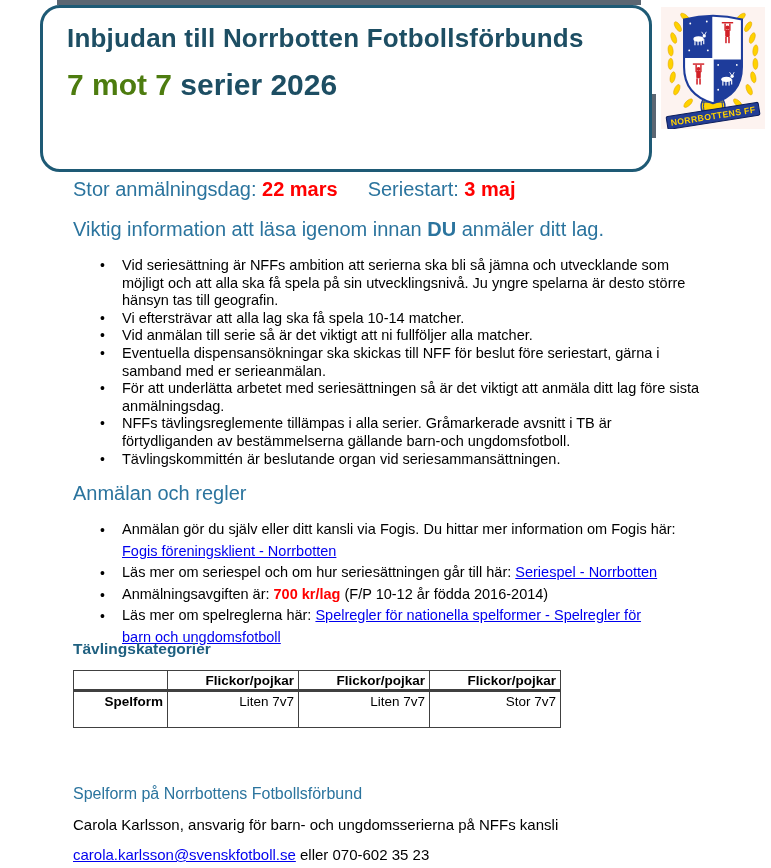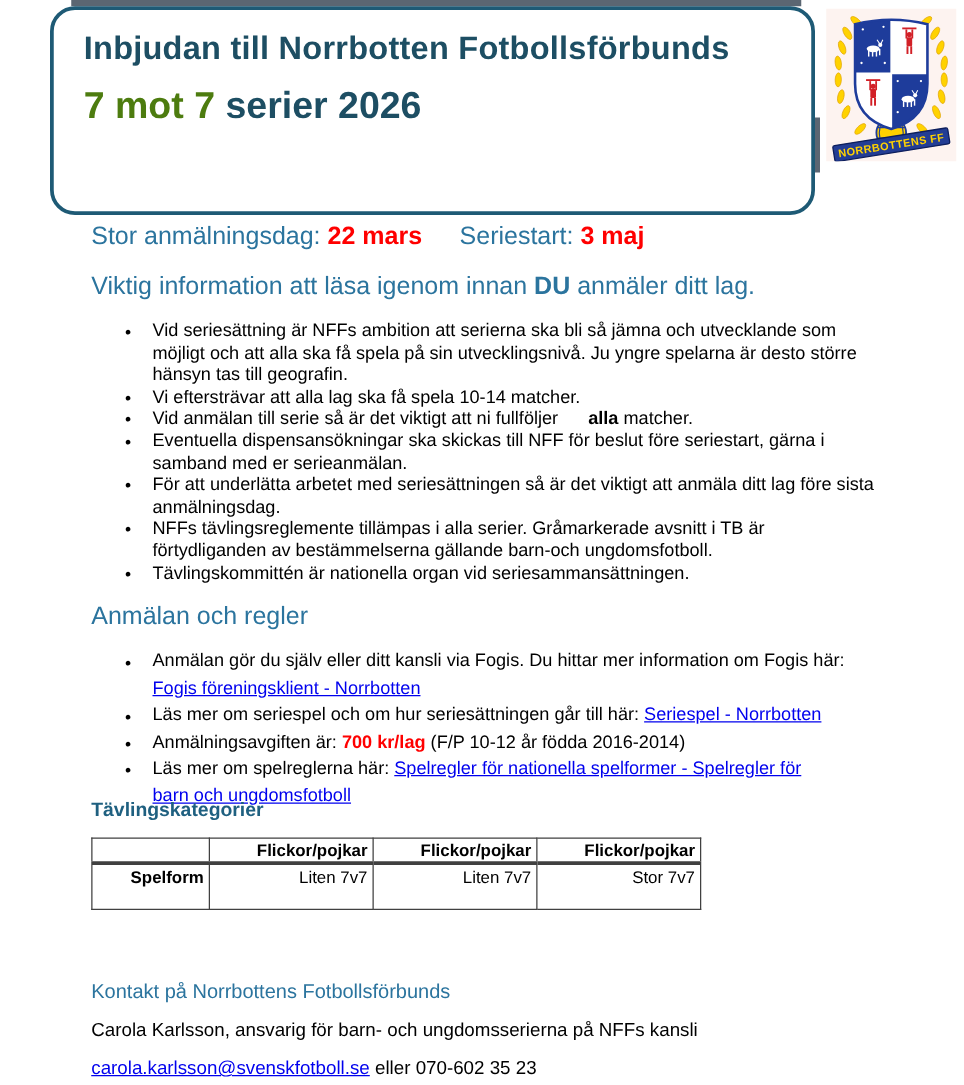--- a/index.html
+++ b/index.html
@@ -36,21 +36,21 @@
 
   ul.blist { list-style:none; }
   ul.blist li { position:relative; padding-left:49px; max-width:640px; color:#000; }
   ul.blist li::before { content:"•"; position:absolute; left:27px; font-size:14px; }
   .list1 { top:79px; }
   .list1 li { font-size:14.5px; line-height:17.6px; }
   .list1 li::before { top:0; }
   .list2 { top:341px; }
   .list2 li { font-size:14.5px; line-height:21.5px; }
   .list2 li::before { top:1px; }
-  .bold { font-weight:bold;margin-left:20px; }
+  .bold { font-weight:normal; }
   .red-b { color:#FF0000; font-weight:bold; }
   a.doclink { color:#0000EE; text-decoration:underline; cursor:pointer; }
 
   .anmalan-heading { top:304px; font-size:20px; color:#2B749E; }
   .tavling-heading { top:462px; font-size:15.5px; font-weight:bold; color:#1F6080; }
 
   
   .cat-table { top:492px; border-collapse:collapse; font-size:13.5px; color:#000; }
   .cat-table td, .cat-table th { border:1px solid #404040; text-align:right; vertical-align:middle; padding:1px 4px; }
   .cat-table th { font-weight:bold; }
@@ -188,21 +188,21 @@
       <span>Viktig information att läsa igenom innan </span><b>DU</b><span> anmäler ditt lag.</span>
     </div>
 
     <ul class="abs blist list1">
       <li><span>Vid seriesättning är NFFs ambition att serierna ska bli så jämna och utvecklande som möjligt och att alla ska få spela på sin utvecklingsnivå. Ju yngre spelarna är desto större hänsyn tas till geografin.</span></li>
       <li><span>Vi eftersträvar att alla lag ska få spela 10-14 matcher.</span></li>
       <li><span>Vid anmälan till serie så är det viktigt att ni fullföljer </span><span class="bold">alla</span><span> matcher.</span></li>
       <li><span>Eventuella dispensansökningar ska skickas till NFF för beslut före seriestart, gärna i samband med er serieanmälan.</span></li>
       <li><span>För att underlätta arbetet med seriesättningen så är det viktigt att anmäla ditt lag före sista anmälningsdag.</span></li>
       <li><span>NFFs tävlingsreglemente tillämpas i alla serier. Gråmarkerade avsnitt i TB är</span><br><span>förtydliganden av bestämmelserna gällande barn-och ungdomsfotboll.</span></li>
-      <li><span>Tävlingskommittén är nationella organ vid seriesammansättningen.</span></li>
+      <li><span>Tävlingskommittén är beslutande organ vid seriesammansättningen.</span></li>
     </ul>
 
     <div class="abs anmalan-heading">Anmälan och regler</div>
 
     <ul class="abs blist list2">
       <li><span>Anmälan gör du själv eller ditt kansli via Fogis. Du hittar mer information om Fogis här: </span><a class="doclink">Fogis föreningsklient - Norrbotten</a></li>
       <li><span>Läs mer om seriespel och om hur seriesättningen går till här: </span><a class="doclink">Seriespel - Norrbotten</a></li>
       <li><span>Anmälningsavgiften är: </span><span class="red-b">700 kr/lag</span><span> (F/P 10-12 år födda 2016-2014)</span></li>
       <li><span>Läs mer om spelreglerna här: </span><a class="doclink"><span>Spelregler för nationella spelformer - Spelregler för</span><br><span>barn och ungdomsfotboll</span></a></li>
     </ul>
@@ -221,20 +221,20 @@
       <tbody>
         <tr class="r2">
           <td class="c0 row-label">Spelform</td>
           <td class="c">Liten 7v7</td>
           <td class="c">Liten 7v7</td>
           <td class="c">Stor 7v7</td>
         </tr>
       </tbody>
     </table>
 
-    <div class="abs contact-heading">Kontakt på Norrbottens Fotbollsförbunds</div>
+    <div class="abs contact-heading">Spelform på Norrbottens Fotbollsförbund</div>
     <div class="abs contact-person">Carola Karlsson, ansvarig för barn- och ungdomsserierna på NFFs kansli</div>
     <div class="abs contact-line">
       <a class="doclink">carola.karlsson@svenskfotboll.se</a><span> eller 070-602 35 23</span>
     </div>
 
   </div>
 </div>
 
 </body></html>

